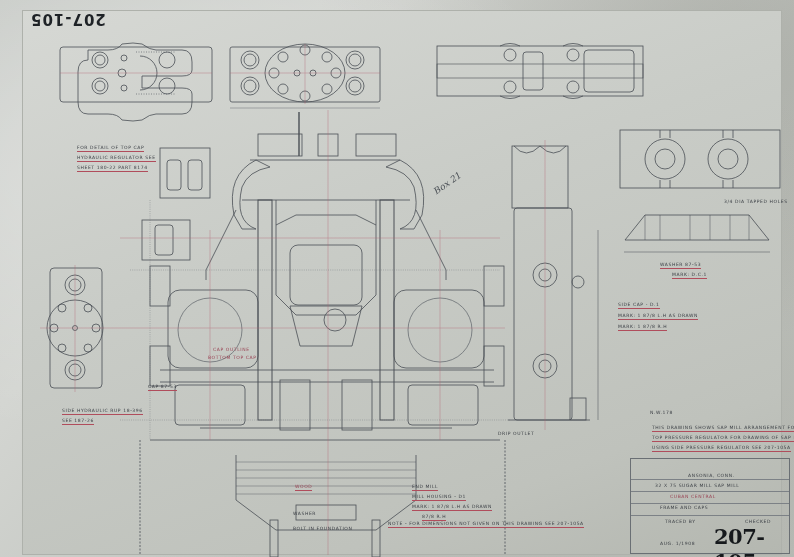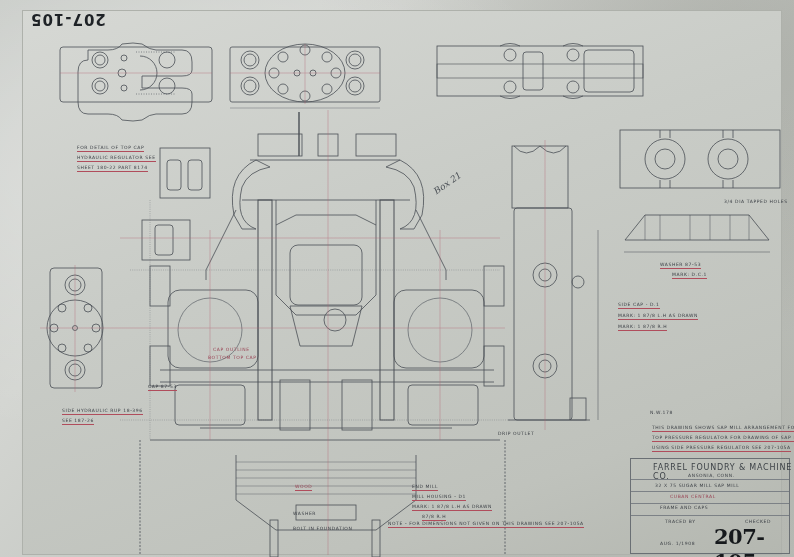--- a/index.html
+++ b/index.html
@@ -239,21 +239,20 @@
   <div class="lbl" style="left:498px;top:431px;">DRIP OUTLET</div>
 
   <div class="hand" style="left:432px;top:178px;transform:rotate(-35deg);">Box 21</div>
 
   <div class="title-block">
     <div class="tb-line" style="top:20px;"></div>
     <div class="tb-line" style="top:32px;"></div>
     <div class="tb-line" style="top:44px;"></div>
     <div class="tb-line" style="top:56px;"></div>
   </div>
-  <div class="title-company">FARREL FOUNDRY &amp; MACHINE CO.</div>
   <div class="lbl" style="left:688px;top:473px;">ANSONIA, CONN.</div>
   <div class="lbl" style="left:655px;top:483px;">32 x 75 SUGAR MILL  SAP MILL</div>
   <div class="lbl red" style="left:670px;top:494px;">CUBAN CENTRAL</div>
   <div class="lbl" style="left:660px;top:505px;">FRAME AND CAPS</div>
   <div class="lbl" style="left:665px;top:519px;">TRACED BY</div>
   <div class="lbl" style="left:745px;top:519px;">CHECKED</div>
   <div class="lbl" style="left:660px;top:541px;">AUG. 1/1908</div>
   <div class="dwg-no">207-105</div>
 </div>
 

